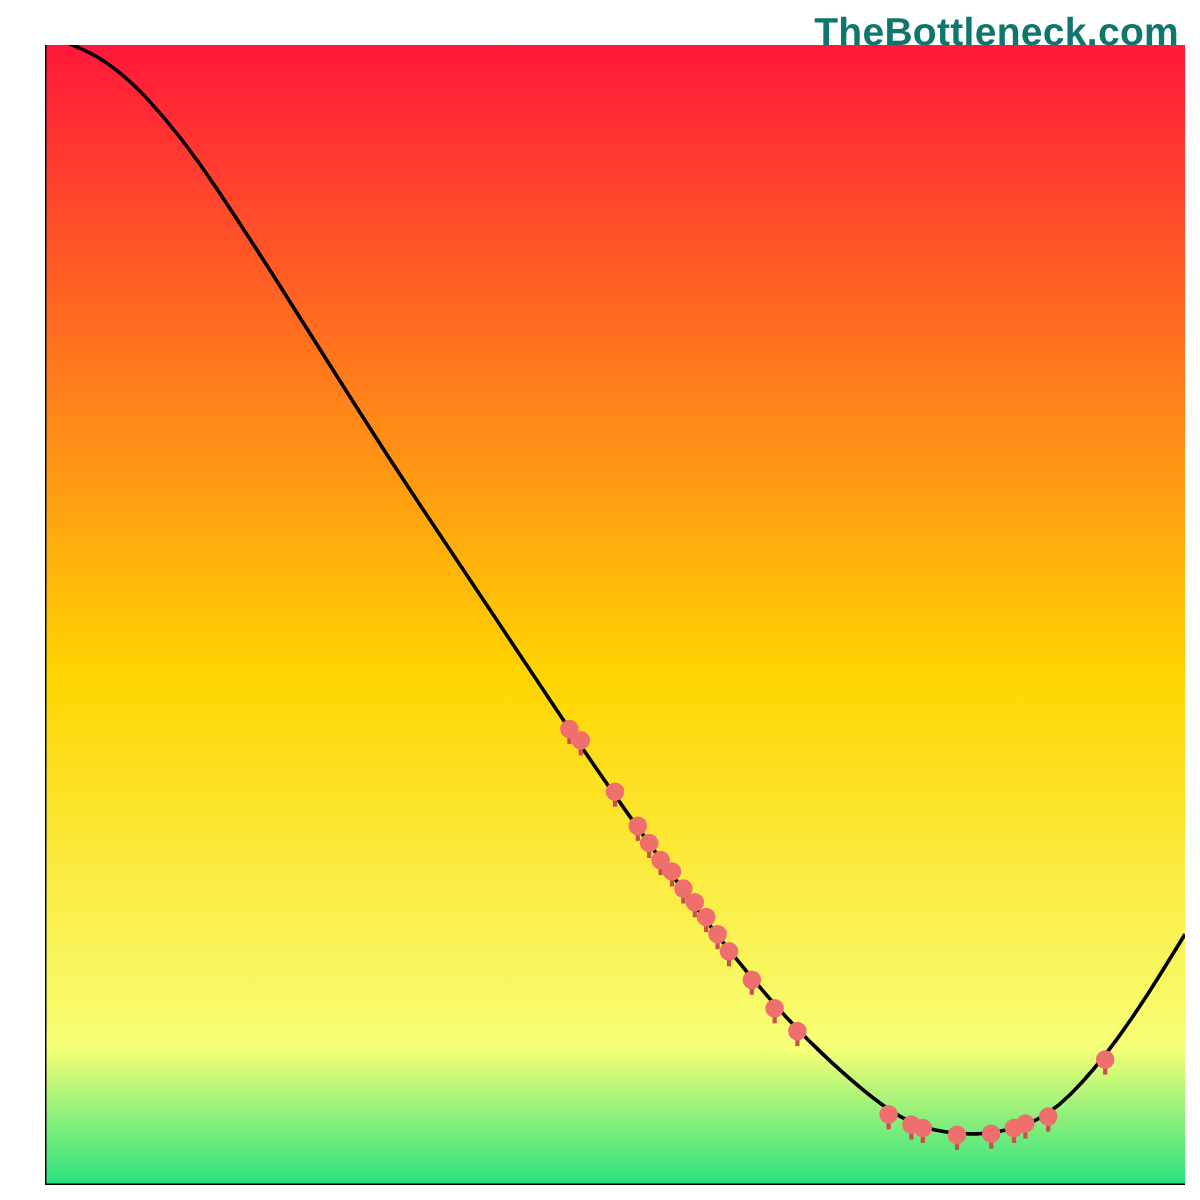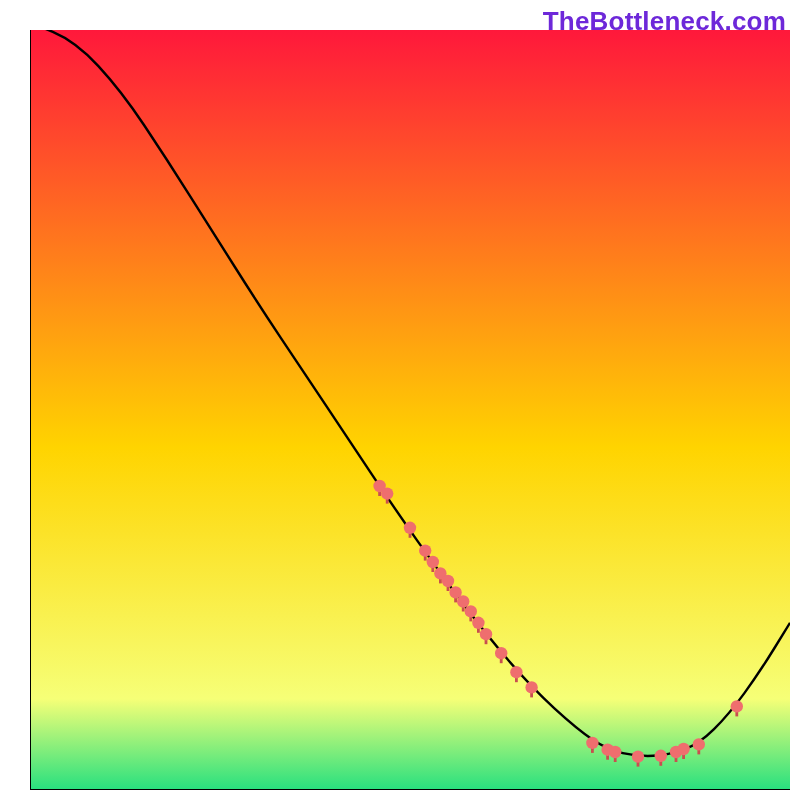--- a/index.html
+++ b/index.html
@@ -15,21 +15,21 @@
     position: relative;
     width: 800px;
     height: 800px;
   }
   .watermark {
     position: absolute;
     top: 6px;
     right: 14px;
     font-size: 26px;
     font-weight: 600;
-    color: #6d28d9;
+    color: #0f766e;
     letter-spacing: 0.2px;
     z-index: 10;
   }
   .plot-area {
     position: absolute;
     left: 30px;
     top: 30px;
     width: 760px;
     height: 760px;
     box-sizing: border-box;

